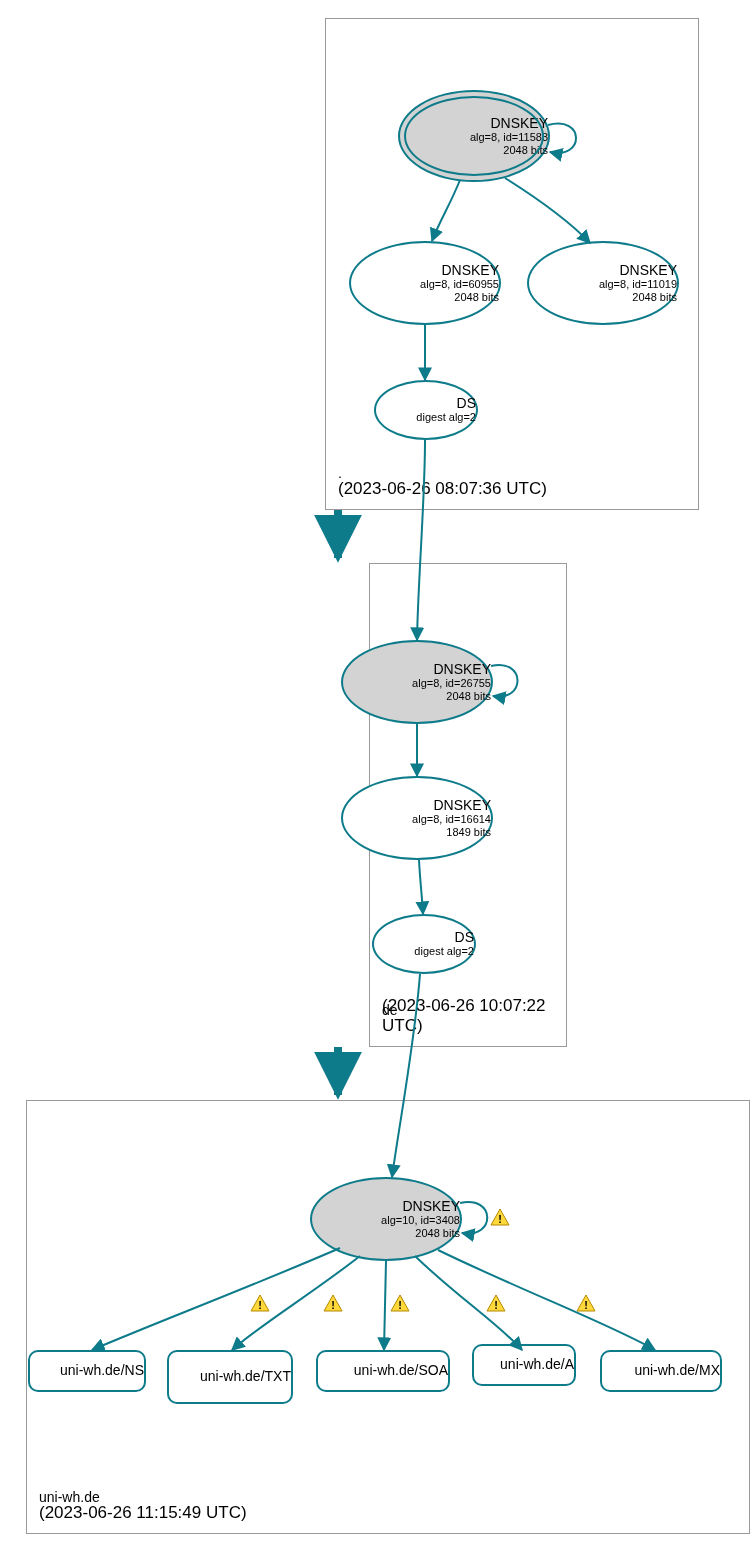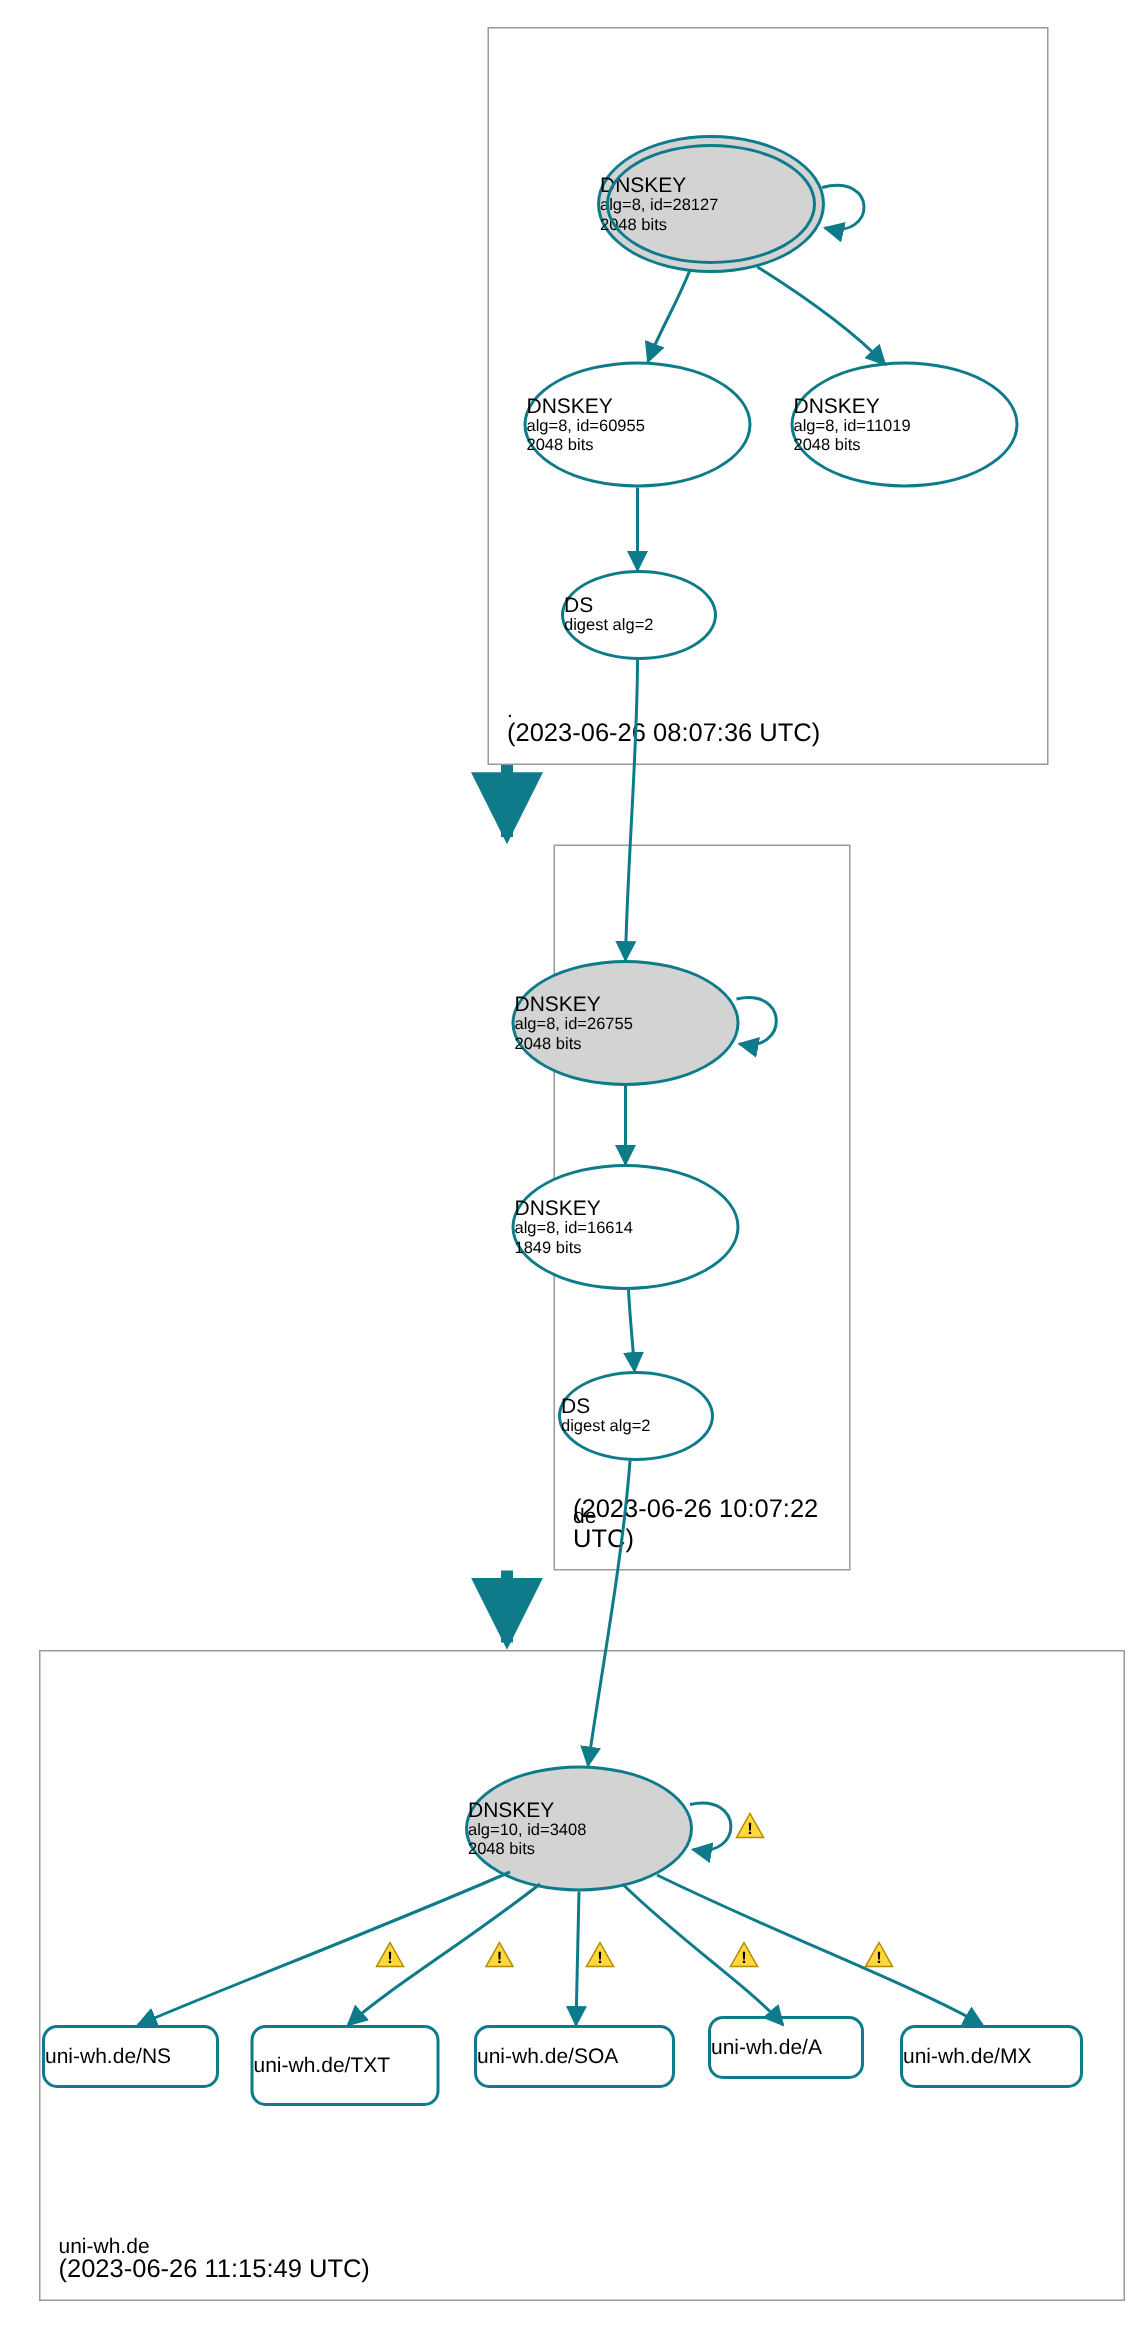--- a/index.html
+++ b/index.html
@@ -30,21 +30,21 @@
     color: #000;
   }
   .node {
     position: absolute;
     border: 2px solid #0d7b8a;
     background: #ffffff;
     text-align: center;
     display: flex;
     flex-direction: column;
     justify-content: center;
-    align-items: flex-start;
+    align-items: flex-end;
     box-sizing: border-box;
   }
   .node.ellipse {
     border-radius: 50%;
   }
   .node.ksk {
     background: #d3d3d3;
   }
   .node.ksk.double::after {
     content: "";
@@ -95,21 +95,21 @@
   <span class="zone-timestamp" style="bottom:10px;">(2023-06-26 10:07:22 UTC)</span>
 </div>
 
 <div class="zone-box" style="left:14px; top:1100px; width:724px; height:434px;margin-left:12px;">
   <span class="zone-label" style="bottom:28px;">uni-wh.de</span>
   <span class="zone-timestamp" style="bottom:10px;">(2023-06-26 11:15:49 UTC)</span>
 </div>
 
 <div class="node ellipse ksk double" style="left:398px; top:90px; width:152px; height:92px;">
   <span class="title">DNSKEY</span>
-  <span class="detail">alg=8, id=28127</span>
+  <span class="detail">alg=8, id=11583</span>
   <span class="detail">2048 bits</span>
 </div>
 
 <div class="node ellipse" style="left:349px; top:241px; width:152px; height:84px;">
   <span class="title">DNSKEY</span>
   <span class="detail">alg=8, id=60955</span>
   <span class="detail">2048 bits</span>
 </div>
 
 <div class="node ellipse" style="left:527px; top:241px; width:152px; height:84px;">

